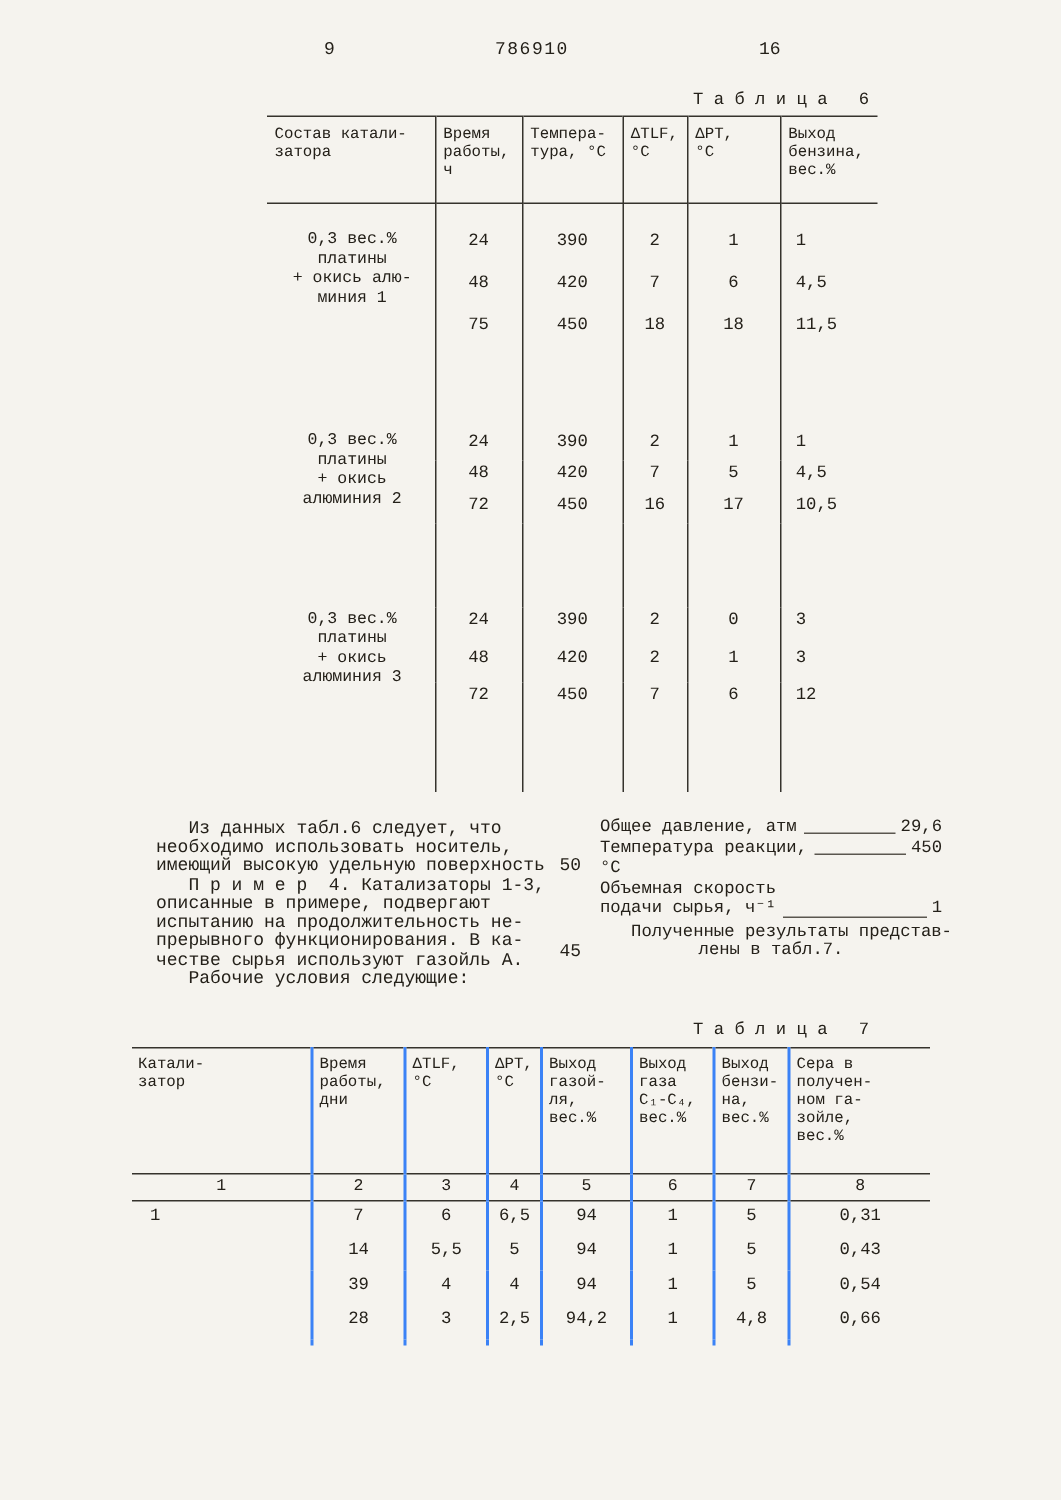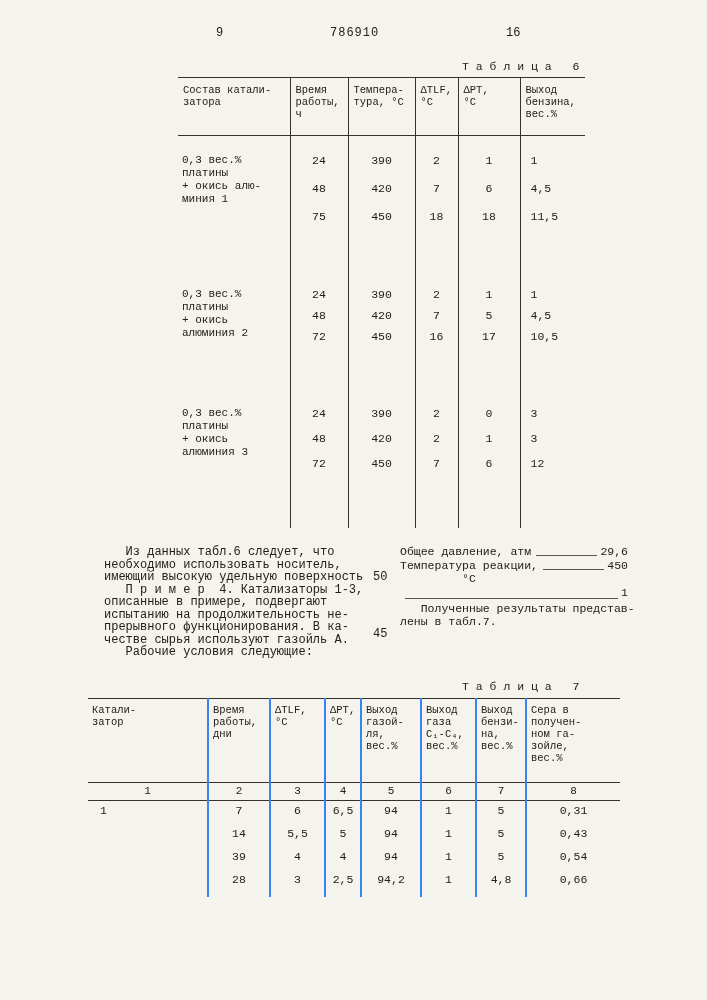--- a/index.html
+++ b/index.html
@@ -24,42 +24,42 @@
   .t6 { position:absolute; left:178px; top:77px; width:407px; border-top:1.5px solid #35322c; }
   .t6 th, .t6 td { border-right:1px solid #35322c; }
   .t6 th:last-child, .t6 td:last-child { border-right:none; }
   .t6 thead th {
     border-bottom:1.5px solid #35322c; height:58px;
     font-size:10.5px; font-weight:normal; text-align:left; vertical-align:top;
     padding:6px 3px 4px 5px; line-height:12px; white-space:pre-line;
   }
   .t6 td { font-size:11.5px; vertical-align:top; text-align:center; padding-top:2px; }
   .t6 td:last-child { text-align:left; padding-left:10px; }
-  .t6 td.lbl { text-align:left; white-space:pre-line; font-size:11px; line-height:13px; padding:2px 2px 0 4px;margin-top:36px; }
+  .t6 td.lbl { text-align:center; white-space:pre-line; font-size:11px; line-height:13px; padding:2px 2px 0 4px;margin-top:36px; }
   .t6 tr.sp-top td  { height:16px; }
   .t6 tr.r1 td      { height:28px; }
   .t6 tr.sp-mid1 td { height:50px; }
   .t6 tr.r2 td      { height:21px; }
   .t6 tr.sp-mid2 td { height:56px; }
   .t6 tr.r3 td      { height:25px; }
   .t6 tr.sp-end td  { height:48px; }
   
   .leftcol {
     position:absolute; left:104px; top:546px; margin:0;
     font-family:inherit; font-size:12px; line-height:12.5px; white-space:pre;
   }
   .ln { position:absolute; font-size:12px; }
   .ln40 { left:373px; top:570px; }
   .ln45 { left:373px; top:627px; }
   .rightcol { position:absolute; left:400px; top:546px; width:228px; font-size:11.5px; line-height:12.9px; }
-  .cond { display:flex; align-items:flex-start; margin-bottom:1px;text-align:center; }
+  .cond { display:flex; align-items:flex-start; margin-bottom:1px; }
   .conds .cond:nth-child(3), .conds .cond:nth-child(4) { align-items:flex-end; }
   .clabel { white-space:pre-line; }
   .leader { flex:1; height:9px; border-bottom:1px solid #5a564e; margin:0 3px 1px 5px; min-width:8px; }
-  .note { white-space:pre; margin:3px 0 0 0; font-family:inherit; font-size:inherit; line-height:inherit; }
+  .note { white-space:pre; margin:3px 0 0 0; font-family:inherit; font-size:inherit; line-height:inherit;text-align:center; }
   
   .t7 { position:absolute; left:88px; top:698px; width:532px; border-top:1.5px solid #35322c; }
   .t7 th, .t7 td { border-right:2px solid #3b82f6; }
   .t7 th:last-child, .t7 td:last-child { border-right:none; }
   .t7 thead th {
     border-bottom:1.5px solid #35322c; height:84px;
     font-size:10.5px; font-weight:normal; text-align:left; vertical-align:top;
     padding:5px 2px 0 4px; line-height:12px; white-space:pre-line;
   }
   .t7 td { font-size:11.5px; text-align:center; vertical-align:top; }
@@ -244,20 +244,22 @@
         <span class="leader"></span>
         <span class="cval">29,6</span>
       </div>
       <div class="cond">
         <span class="clabel">Температура реакции,
 °С</span>
         <span class="leader"></span>
         <span class="cval">450</span>
       </div>
       <div class="cond">
+        <span class="clabel">Объемная скорость
+подачи сырья, ч⁻¹</span>
         <span class="leader"></span>
         <span class="cval">1</span>
       </div>
     </div>
     <pre class="note">   Полученные результаты представ-
 лены в табл.7.</pre>
   </div>
 
   <div class="cap t7cap">Т а б л и ц а   7</div>
 

